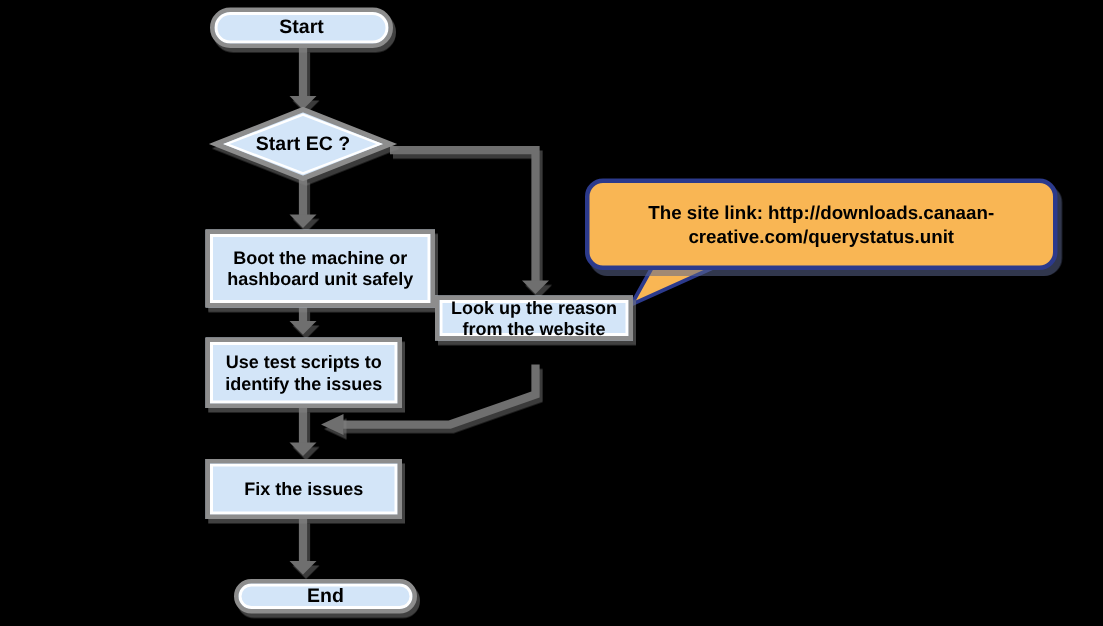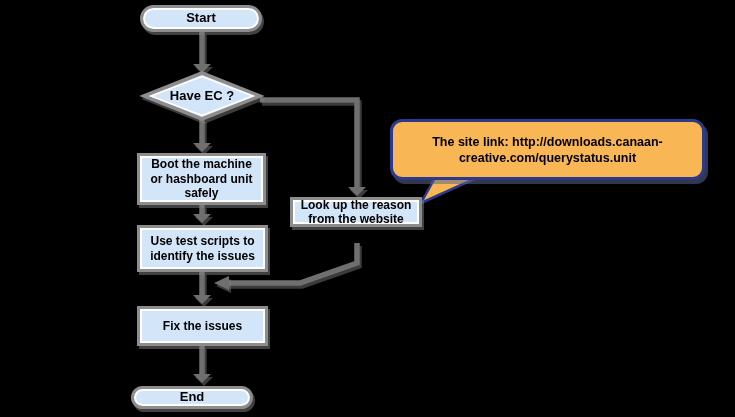--- a/index.html
+++ b/index.html
@@ -61,39 +61,39 @@
       <polygon points="144,96 202,73 260,96 202,119" fill="#d3e5f8" stroke="#8d8d8d" stroke-width="3.5"></polygon>
       <polygon points="151,96 202,76.5 253,96 202,115.5" fill="none" stroke="#ffffff" stroke-width="1.6"></polygon>
     </g>
     <polygon points="436,176 421,203 481,176" fill="#f9b654" stroke="#2c3a8c" stroke-width="2.5"></polygon>
   </svg>
 
   <div class="node terminator" style="left:140px;top:5px;width:122px;height:27px;">
     <span>Start</span>
   </div>
 
-  <div class="diamond-label">Have EC ?</div>
+  <div class="diamond-label">Start EC ?</div>
 
-  <div class="node" style="left:137px;top:153px;width:129px;height:52px;">
+  <div class="node" style="left:137px;top:153px;width:153px;height:52px;">
     <span>Boot the machine or hashboard unit safely</span>
   </div>
 
   <div class="node" style="left:137px;top:225px;width:131px;height:47px;">
     <span>Use test scripts to identify the issues</span>
   </div>
 
   <div class="node" style="left:290px;top:197px;width:132px;height:30px;">
     <span>Look up the reason from the website</span>
   </div>
 
   <div class="node" style="left:137px;top:306px;width:131px;height:40px;">
     <span>Fix the issues</span>
   </div>
 
-  <div class="node terminator" style="left:131px;top:386px;width:122px;height:23px;">
+  <div class="node terminator" style="left:156px;top:386px;width:122px;height:23px;">
     <span>End</span>
   </div>
 
   <div class="callout">
     <span>The site link: http://downloads.canaan-</span>
     <span>creative.com/querystatus.unit</span>
   </div>
 
 </div>
 

